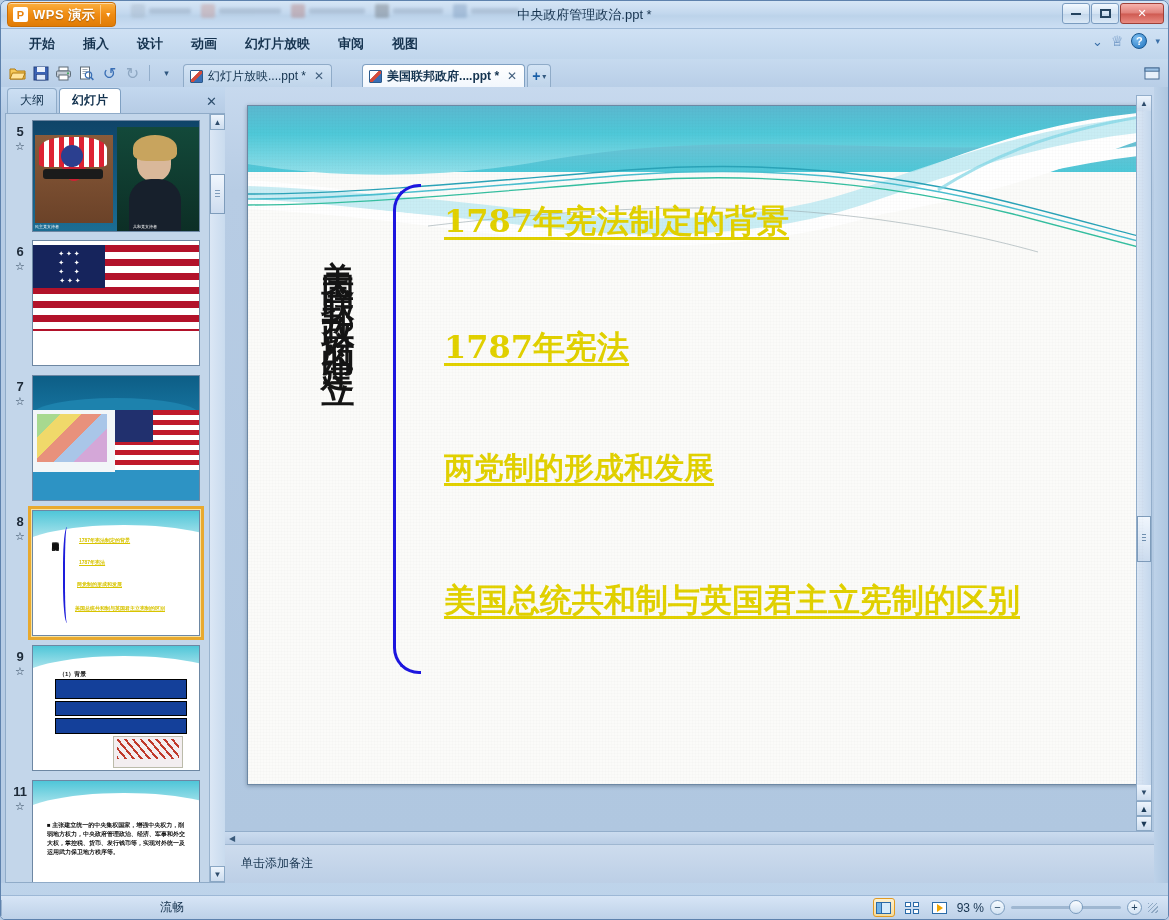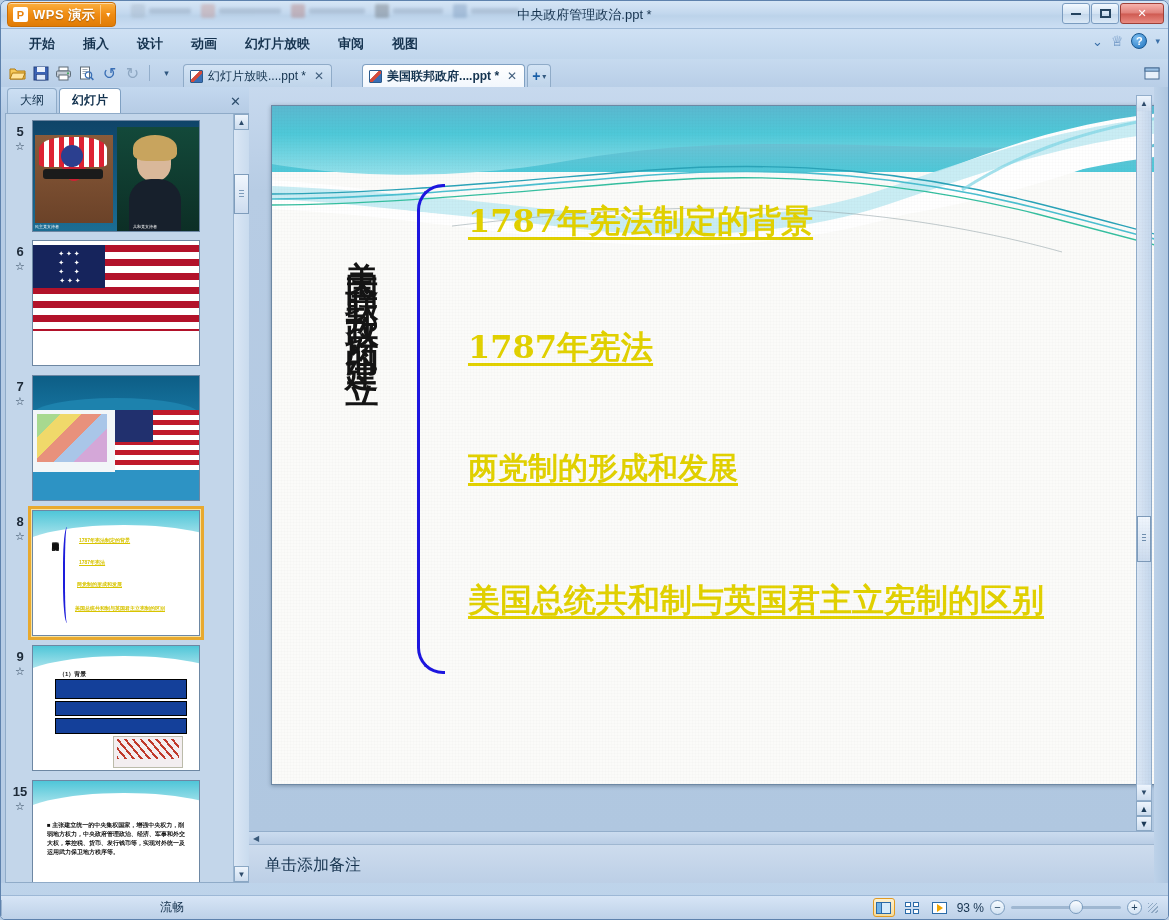--- a/index.html
+++ b/index.html
@@ -119,21 +119,21 @@
     border: 1px solid #8fabc8; border-bottom: none; border-radius: 4px 4px 0 0;
     background: linear-gradient(#d4e4f5, #bfd4ea); font-size: 14px; color: #1a5fa8; font-weight: bold;
   }
   .tab-plus small { font-size: 8px; color: #345a80; font-weight: normal; }
   .qat-right { position: absolute; right: 8px; bottom: 4px; font-size: 13px; color: #3a6fa8; }
 
   
   .workspace { position: relative; height: 796px; display: flex; background: #b6cce5; }
 
   
-  .leftpane { width: 248px; display: flex; flex-direction: column; }
+  .leftpane { width: 224px; display: flex; flex-direction: column; }
   .pane-tabs {
     height: 26px; display: flex; align-items: flex-end; position: relative;
     background: linear-gradient(#c3d8ef, #b6cce5); padding-left: 6px;
   }
   .ptab {
     font-size: 12px; color: #14334f; padding: 3px 12px 4px;
     border: 1px solid #8fabc8; border-bottom: none; border-radius: 4px 4px 0 0;
     background: linear-gradient(#ccdff3, #bad1e9); margin-right: 2px;
   }
   .ptab.active { background: #fff; font-weight: bold; border-color: #7fa0c2; }
@@ -251,21 +251,21 @@
     font-size: 9px; color: #1b3a57; background: linear-gradient(#eef5fd, #ccdcee); border: 1px solid #8aa7c4;
   }
 
   .notes {
     height: 52px; position: relative;
     background: linear-gradient(#d3e0f0, #bccfe6);
     border-top: 1px solid #93aecb;
   }
   .notes-hbar { height: 13px; background: linear-gradient(#cbdcef, #b9cde5); border-bottom: 1px solid #9fb7d1; display: flex; }
   .notes-hbar .hb { width: 14px; display: flex; align-items: center; justify-content: center; font-size: 8px; color: #3a5a7a; }
-  .notes-text { padding: 10px 0 0 16px; font-size: 16px; color: #16334f; }
+  .notes-text { padding: 10px 0 0 16px; font-size: 12px; color: #16334f; }
 
   
   .rightgutter { width: 14px; background: linear-gradient(90deg, #bdd2e9, #aec6e0); }
 
   
   .statusbar {
     position: absolute; left: 0; right: 0; bottom: 0; height: 24px;
     background: linear-gradient(#d7e5f6, #bdd1e8);
     border-top: 1px solid #9db8d6;
     display: flex; align-items: center;
@@ -510,21 +510,21 @@
               <div style="position:absolute;left:22px;top:33px;width:132px;height:20px;background:#14409a;border:1px solid #000;"></div>
               <div style="position:absolute;left:22px;top:55px;width:132px;height:15px;background:#14409a;border:1px solid #000;"></div>
               <div style="position:absolute;left:22px;top:72px;width:132px;height:16px;background:#14409a;border:1px solid #000;"></div>
               <div style="position:absolute;left:80px;top:90px;width:70px;height:32px;background:#f3eef0;border:1px solid #bba;"></div>
               <div style="position:absolute;left:84px;top:93px;width:62px;height:20px;background:
                    repeating-linear-gradient(50deg,#c0392b 0 2px,transparent 2px 6px);"></div>
             </div>
           </div>
 
           <div class="thumb-row">
-            <div class="thumb-num">15</div>
+            <div class="thumb-num">11</div>
             <div class="thumb-star">☆</div>
             <div class="thumb-frame">
               <div class="mini-wave" style="height:24px;"></div>
               <div style="position:absolute;left:14px;top:40px;right:10px;font-size:6px;line-height:9px;color:#111;font-weight:bold;">
                 ■ 主张建立统一的中央集权国家，增强中央权力，削弱地方权力，中央政府管理政治、经济、军事和外交大权，掌控税、货币、发行钱币等，实现对外统一及运用武力保卫地方秩序等。
               </div>
 
             </div>
           </div>
 

